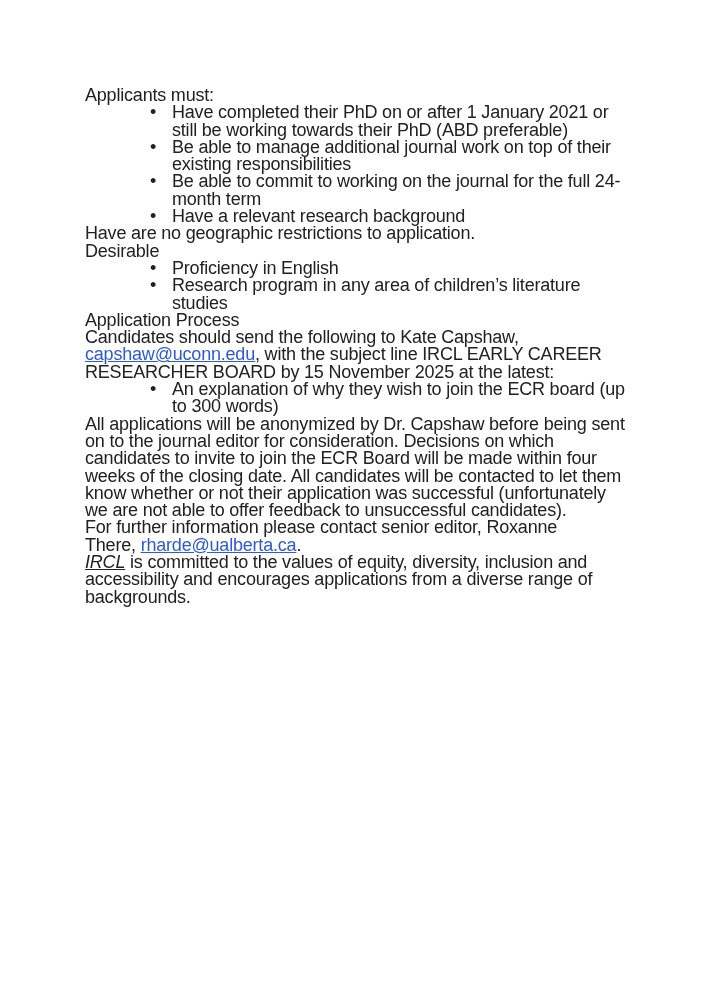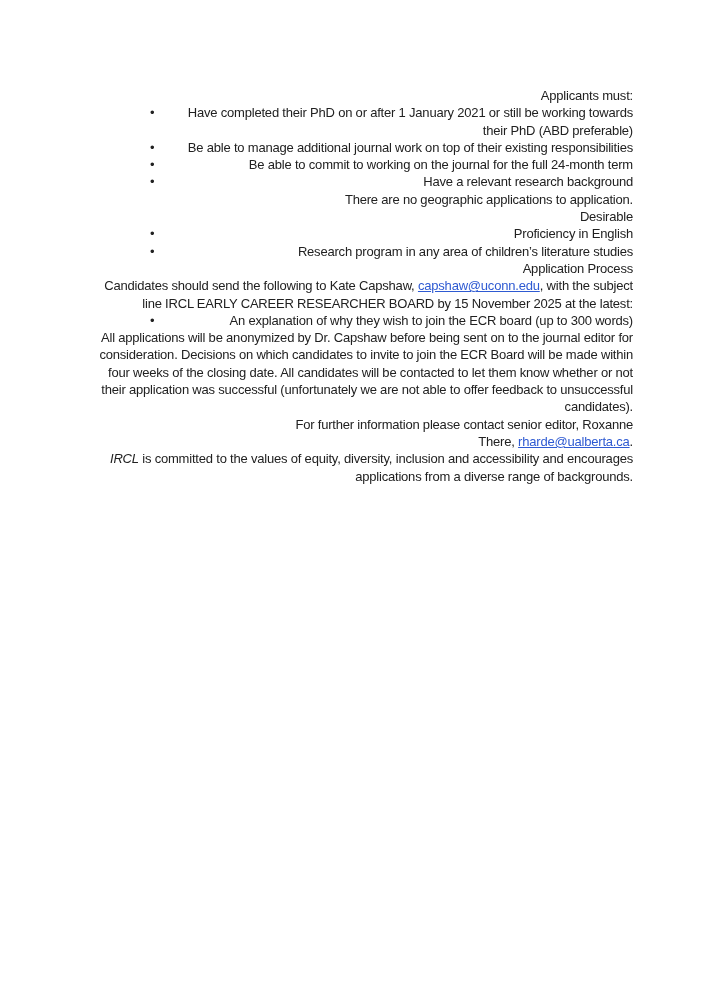--- a/index.html
+++ b/index.html
@@ -13,25 +13,25 @@
     height: 1000px;
     background: var(--page-bg, #ffffff);
     overflow: hidden;
   }
   .content {
     position: absolute;
     left: 85px;
     top: 87px;
     width: 548px;
     font-family: "Liberation Sans", "DejaVu Sans", sans-serif;
-    font-size: 13px;
+    font-size: 18px;
     line-height: 17.3px;
     letter-spacing: -0.2px;
     color: var(--text-color, #212121);
-    text-align: right;
+    text-align: left;
   }
   p { margin: 0; }
   .gap { margin-bottom: 10px; }
   ul.bullets {
     margin: 0;
     padding: 0 0 0 87px;
     list-style: none;
   }
   ul.bullets li {
     position: relative;
@@ -41,37 +41,37 @@
     position: absolute;
     left: -22px;
     top: 0;
   }
   a.email-link {
     color: var(--link-color, #2e5ad2);
     text-decoration: underline;
     cursor: pointer;
   }
   b { font-weight: normal; }
-  i { font-style: italic; }
+  i { font-style: italic; text-decoration: underline; }
 </style>
 </head>
 <body>
 
 <div class="page">
   <div class="content">
 
     <p>Applicants must:</p>
     <ul class="bullets gap">
       <li>Have completed their PhD on or after 1 January 2021 or still be working towards their PhD (ABD preferable)</li>
       <li>Be able to manage additional journal work on top of their existing responsibilities</li>
       <li>Be able to commit to working on the journal for the full 24-month term</li>
       <li>Have a relevant research background</li>
     </ul>
 
-    <p>There are no geographic applications to application.</p>
+    <p>Have are no geographic restrictions to application.</p>
     <p>Desirable</p>
     <ul class="bullets gap">
       <li>Proficiency in English</li>
       <li>Research program in any area of children’s literature studies</li>
     </ul>
 
     <p>Application Process</p>
     <p><span>Candidates should send the following to Kate Capshaw, </span><a class="email-link">capshaw@uconn.edu</a><span>, with the subject line </span><b>IRCL EARLY CAREER RESEARCHER BOARD</b><span> by </span><b>15 November 2025</b><span> at the latest:</span></p>
     <ul class="bullets gap">
       <li>An explanation of why they wish to join the ECR board (up to 300 words)</li>

